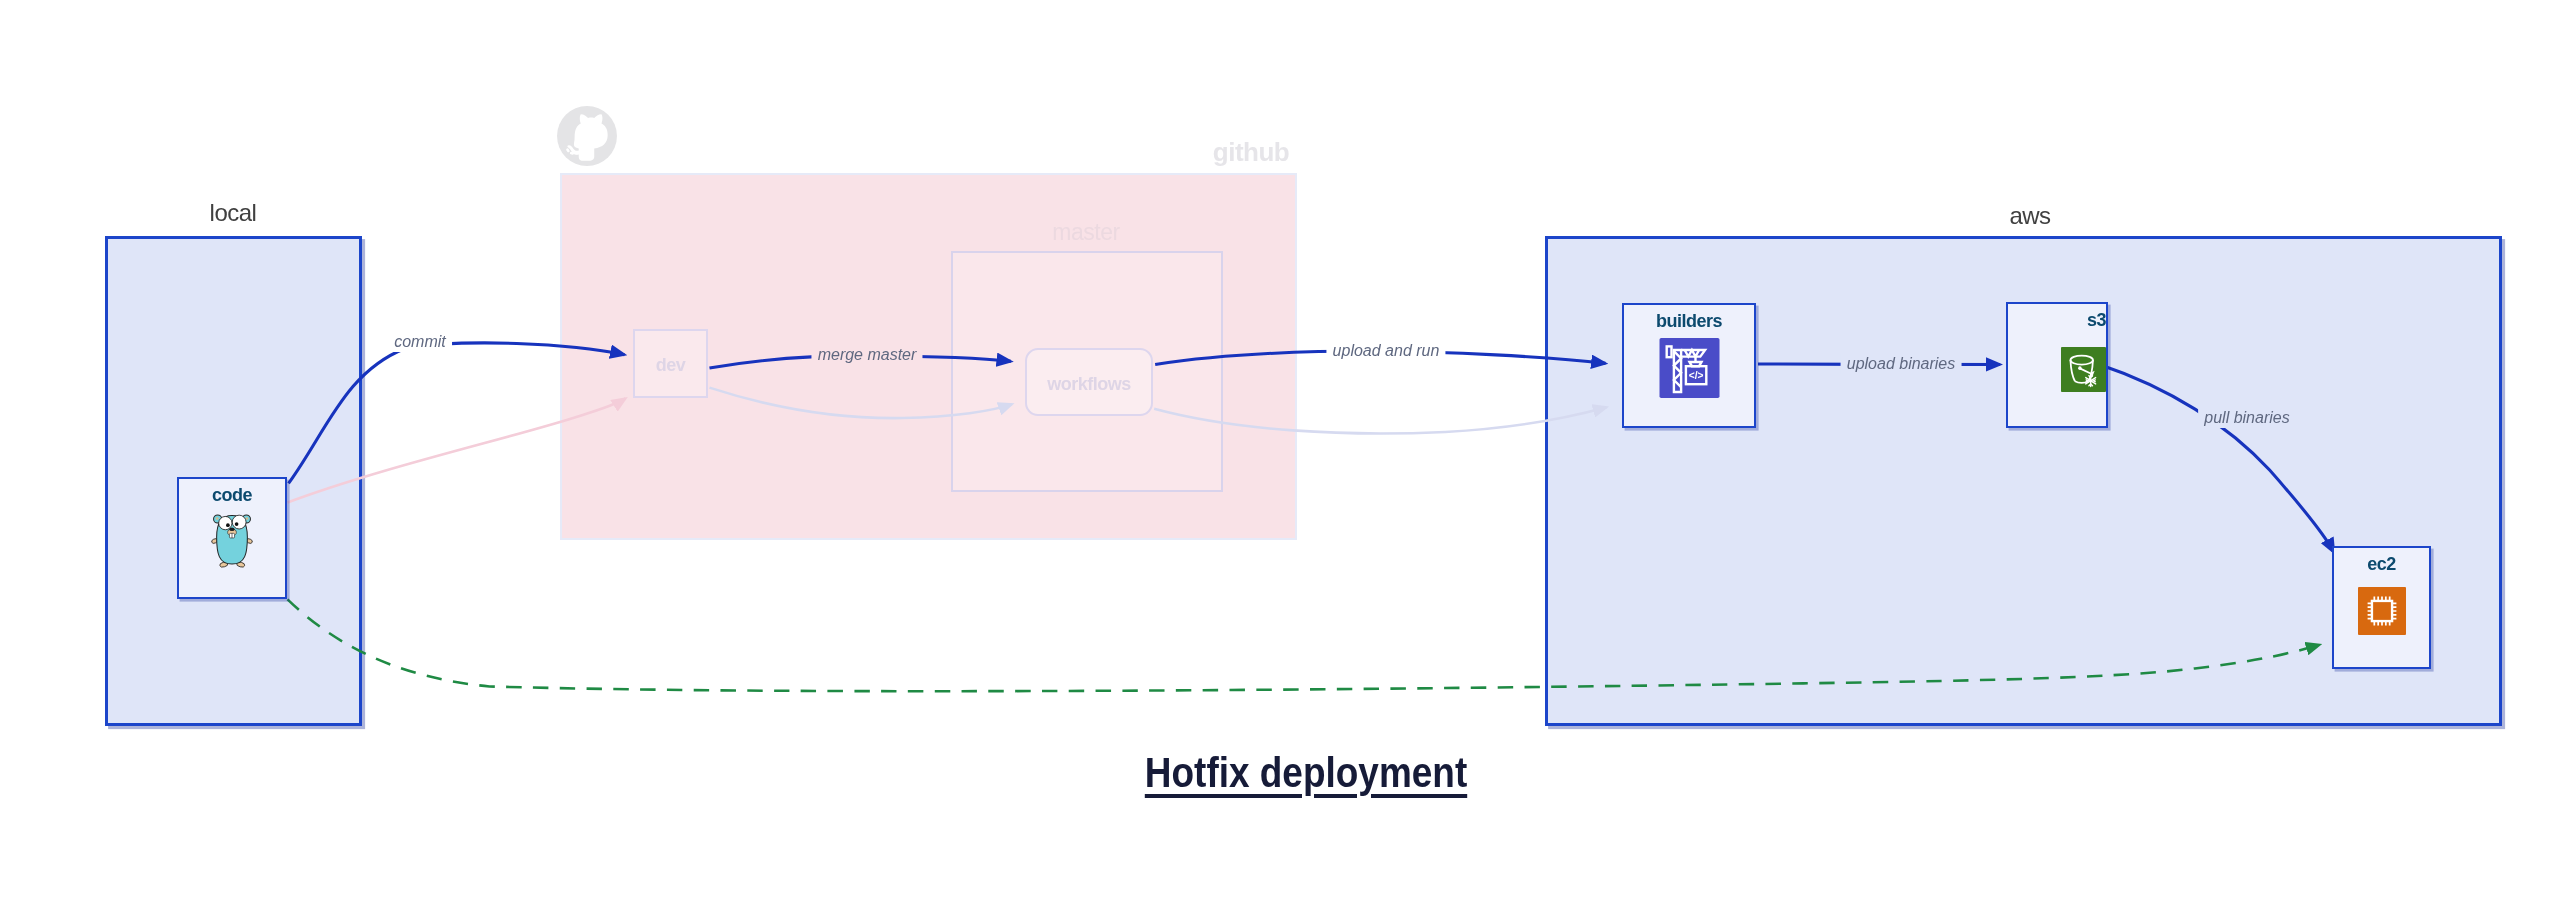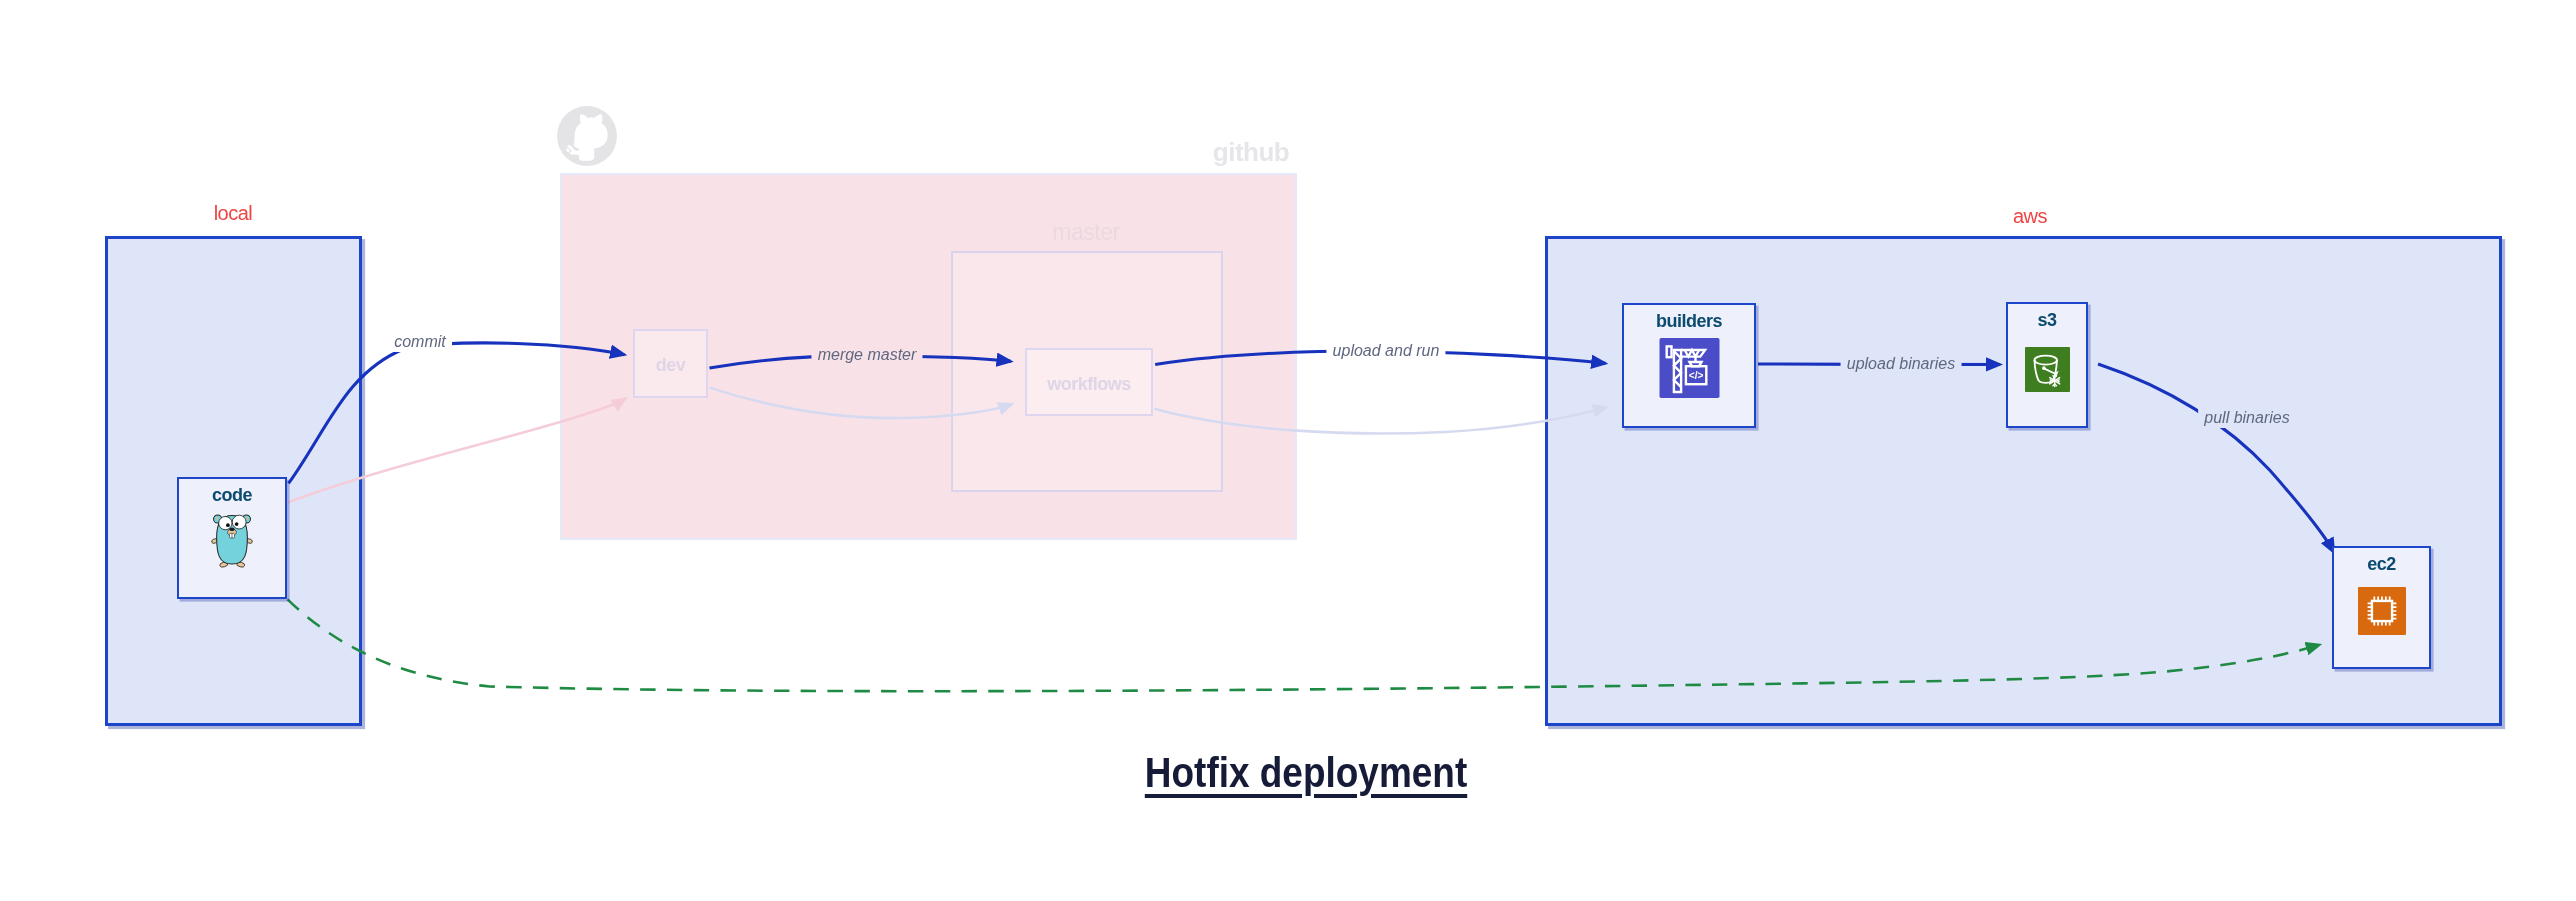--- a/index.html
+++ b/index.html
@@ -14,21 +14,21 @@
     box-shadow:3.1px 3.1px 0 rgba(20,40,150,0.35);
   }
   .container.github{
     border:2.1px solid #e6eaf8;background:#f9e2e7;
   }
   .container.master{
     border:2.1px solid #d9d3ec;background:rgba(255,255,255,0.18);
   }
   .container-label{
     position:absolute;transform:translate(-50%,-50%);white-space:nowrap;
-    font-size:20px;font-weight:500;color:#ef4444;letter-spacing:-0.5px;
+    font-size:24px;font-weight:500;color:#404040;letter-spacing:-0.5px;
   }
   .container-label.ghost-gh{color:#e6e5e9;font-size:26px;}
   .container-label.ghost-ms{color:#ecd9e0;font-size:23px;}
   
   .node{
     position:absolute;box-sizing:border-box;display:flex;flex-direction:column;
     align-items:center;padding-top:6.2px;gap:6.2px;
   }
   .node.active{
     background:#eef1fc;border:2.6px solid #1c45ca;
@@ -141,21 +141,21 @@
         <rect x="36" y="41" width="10" height="9" rx="2" fill="#ffffff" stroke="#1d1d1d" stroke-width="1.2"></rect>
         <line x1="41" y1="41" x2="41" y2="50" stroke="#1d1d1d" stroke-width="1.2"></line>
       </svg>
     </span>
   </div>
 
   <div class="node ghost" style="left:633px;top:329px;width:75px;height:69px;z-index:25;">
     <span class="node-label">dev</span>
   </div>
 
-  <div class="node ghost" style="left:1025px;top:348px;width:128px;height:68px;z-index:25;">
+  <div class="node ghost" style="left:1025px;top:348px;width:128px;height:68px;z-index:25;border-radius:13px;">
     <span class="node-label">workflows</span>
   </div>
 
   <div class="node active" style="left:1622px;top:303px;width:134px;height:125px;z-index:25;">
     <span class="node-label">builders</span>
     <span class="icon-wrap">
       <svg width="61" height="60" viewBox="0 0 100 100">
         <rect width="100" height="100" rx="3" fill="#4a4cc8"></rect>
         <g stroke="#ffffff" stroke-width="4" fill="none">
           <rect x="12" y="14" width="8" height="18"></rect>
@@ -165,21 +165,21 @@
           <path d="M42 20 L48 31 L54 20 L60 31 L66 20"></path>
           <path d="M60 31 V40"></path>
           <path d="M50 40 H70 L66 47 H54 Z"></path>
           <rect x="44" y="47" width="34" height="30"></rect>
         </g>
         <text x="61" y="68" font-family="Liberation Sans, sans-serif" font-size="17" font-weight="bold" fill="#ffffff" text-anchor="middle">&lt;/&gt;</text>
       </svg>
     </span>
   </div>
 
-  <div class="node active" style="left:2006px;top:302px;width:82px;height:126px;z-index:25;">
+  <div class="node active" style="left:2006px;top:302px;width:102px;height:126px;z-index:25;align-items:flex-end;">
     <span class="node-label">s3</span>
     <span class="icon-wrap" style="margin-top:9.3px;">
       <svg width="45" height="45" viewBox="0 0 100 100">
         <rect width="100" height="100" rx="2" fill="#3e7e20"></rect>
         <g stroke="#ffffff" stroke-width="4" fill="none">
           <ellipse cx="46" cy="29" rx="25" ry="10"></ellipse>
           <path d="M21 29 C22 50 26 67 31 76"></path>
           <path d="M71 29 C70 50 66 67 61 76"></path>
           <path d="M31 76 C39 81 53 81 61 76"></path>
           <path d="M43 48 L66 59"></path>

